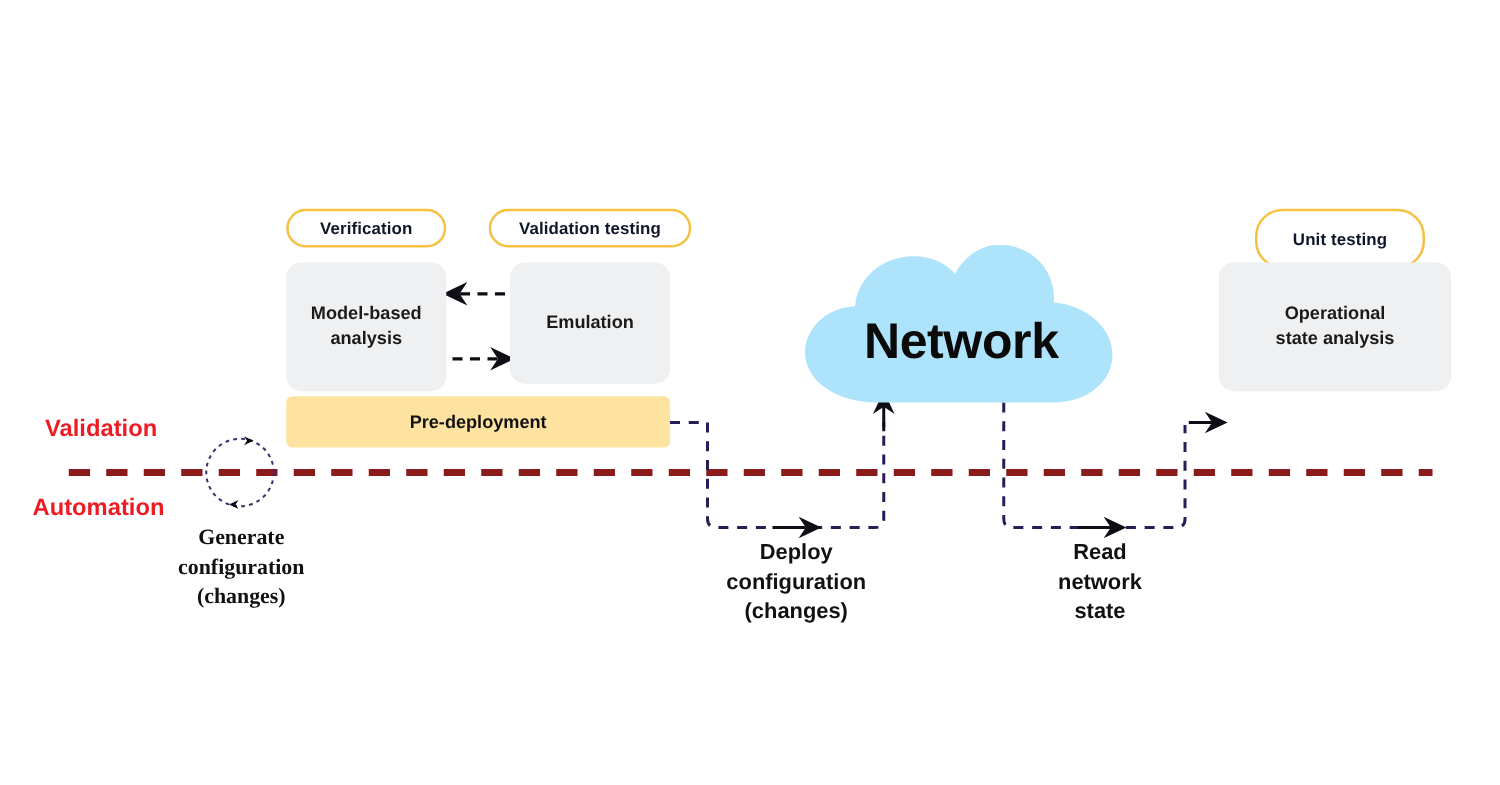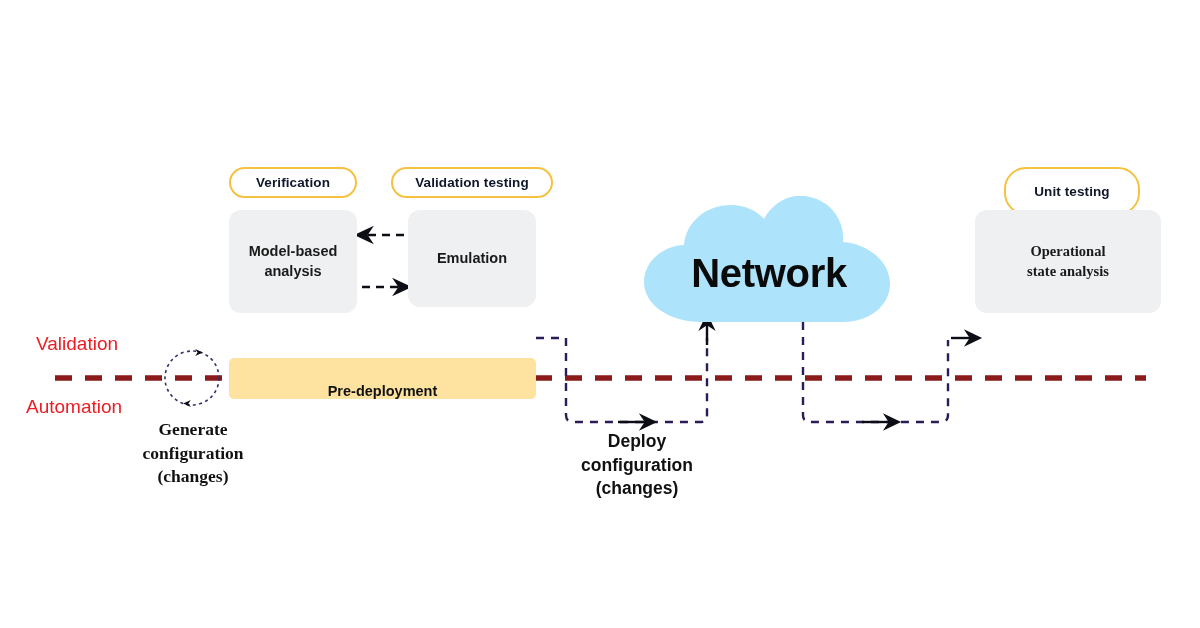--- a/index.html
+++ b/index.html
@@ -41,41 +41,40 @@
   }
 
   .amberbar{
     position:absolute;
     box-sizing:border-box;
     background:var(--amber-fill,#FDE2A0);
     border-radius:5px;
     color:#111111;
     font-size:14.5px;
     font-weight:bold;
-    display:flex;align-items:flex-end;justify-content:center;
+    display:flex;align-items:center;justify-content:center;
     white-space:nowrap;
-    margin-top:41px;
   }
 
   .cloud-wrap{position:absolute;}
   .cloud-label{
     position:absolute;
     left:0;top:0;width:100%;height:100%;
     display:flex;align-items:center;justify-content:center;
     font-size:40px;font-weight:bold;color:#0a0a0a;
     letter-spacing:-.3px;
     padding-top:26px;
     box-sizing:border-box;
     pointer-events:none;
   }
 
   .side-label{
     position:absolute;
     font-size:19px;
-    font-weight:normal;
+    font-weight:bold;
     color:var(--red,#ED1C24);
     white-space:nowrap;
   }
 
   .flow-label{
     position:absolute;
     font-size:17.5px;
     font-weight:bold;
     color:#111111;
     line-height:1.35;
@@ -146,21 +145,21 @@
     <span>
       <span>Model-based</span><br>
       <span>analysis</span>
     </span>
   </div>
 
   <div class="graybox" style="left:408px;top:210px;width:128px;height:97px;">
     <span>Emulation</span>
   </div>
 
-  <div class="graybox" style="left:975px;top:210px;width:186px;height:103px;font-family:Liberation Serif, serif;">
+  <div class="graybox" style="left:975px;top:210px;width:186px;height:103px;">
     <span>
       <span>Operational</span><br>
       <span>state analysis</span>
     </span>
   </div>
 
   <div class="amberbar" style="left:229px;top:317px;width:307px;height:41px;">
     <span>Pre-deployment</span>
   </div>
 
@@ -172,14 +171,19 @@
     <span>configuration</span><br>
     <span>(changes)</span>
   </div>
 
   <div class="flow-label" style="left:506px;top:430px;width:262px;">
     <span>Deploy</span><br>
     <span>configuration</span><br>
     <span>(changes)</span>
   </div>
 
+  <div class="flow-label" style="left:760px;top:430px;width:240px;">
+    <span>Read</span><br>
+    <span>network</span><br>
+    <span>state</span>
+  </div>
 
 </div>
 
 </body></html>

